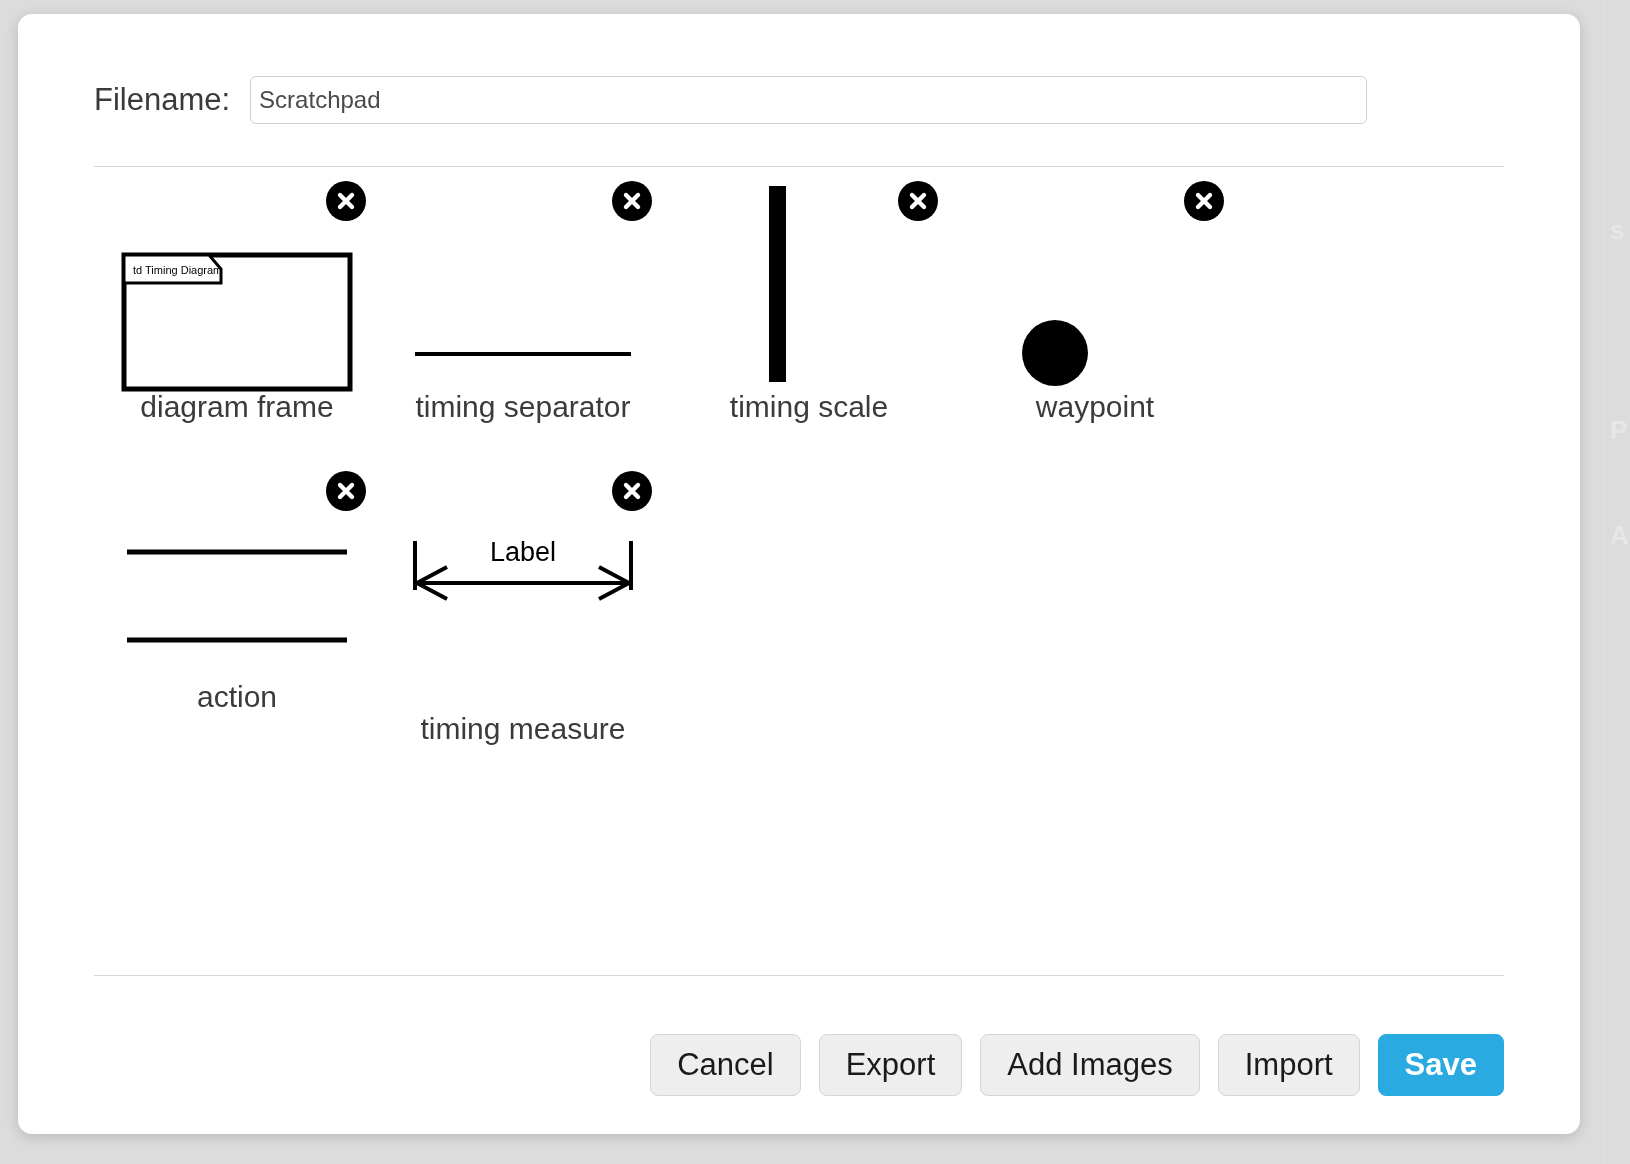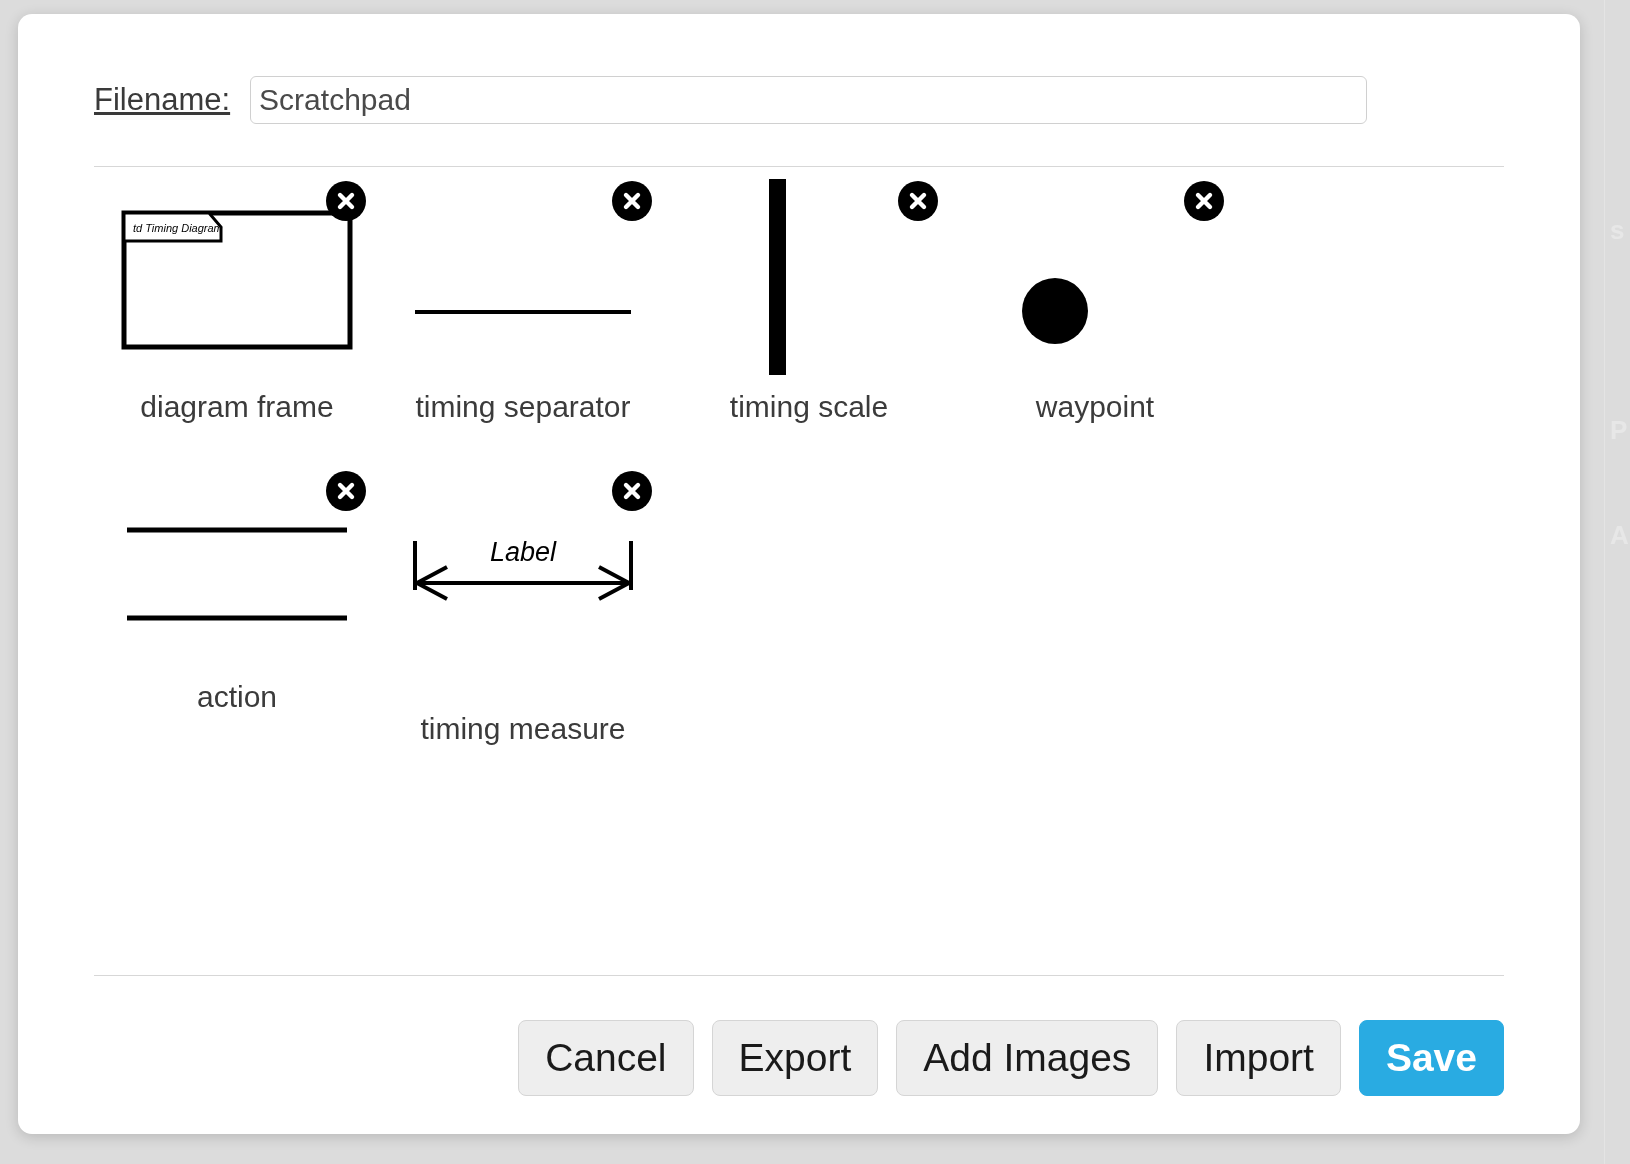--- a/index.html
+++ b/index.html
@@ -48,28 +48,27 @@
   .header-row {
     display: flex;
     align-items: center;
     padding: 62px 0 0 76px;
   }
   .filename-label {
     font-size: 31px;
     color: #3a3a3a;
     margin-right: 20px;
     white-space: nowrap;
-    text-decoration: underline;
   }
   .filename-input {
     width: 1117px;
     height: 48px;
     border: 1px solid #d0d0d0;
     border-radius: 6px;
-    font-size: 30px;
+    font-size: 24px;
     color: #4a4a4a;
     padding: 0 8px;
     font-family: "Liberation Sans", sans-serif;
     background: #fff;
     outline: none;
   }
 
   .divider {
     height: 1px;
     background: #d7d7d7;
@@ -89,23 +88,22 @@
     position: relative;
     display: flex;
     flex-direction: column;
     align-items: center;
   }
   .thumb {
     height: 225px;
     width: 100%;
     position: relative;
     display: flex;
-    align-items: center;
+    align-items: flex-end;
     justify-content: center;
-    font-style: italic;
   }
   .cell-label {
     font-size: 30px;
     color: #3b3b3b;
     text-align: left;
     line-height: 1;
   }
   .del-badge {
     position: absolute;
     top: 14px;
@@ -133,26 +131,26 @@
     width: auto;
   }
   .footer {
     position: absolute;
     bottom: 38px;
     right: 76px;
     display: flex;
     gap: 18px;
   }
   .btn {
-    height: 76px;
+    height: 62px;
     padding: 0 26px;
     border-radius: 8px;
     border: 1px solid #d5d5d5;
     background: #eeeeee;
-    font-size: 39px;
+    font-size: 31px;
     color: #1a1a1a;
     font-family: "Liberation Sans", sans-serif;
     cursor: pointer;
     display: flex;
     align-items: center;
     justify-content: center;
     white-space: nowrap;
   }
   .btn.primary {
     background: #29ABE2;

